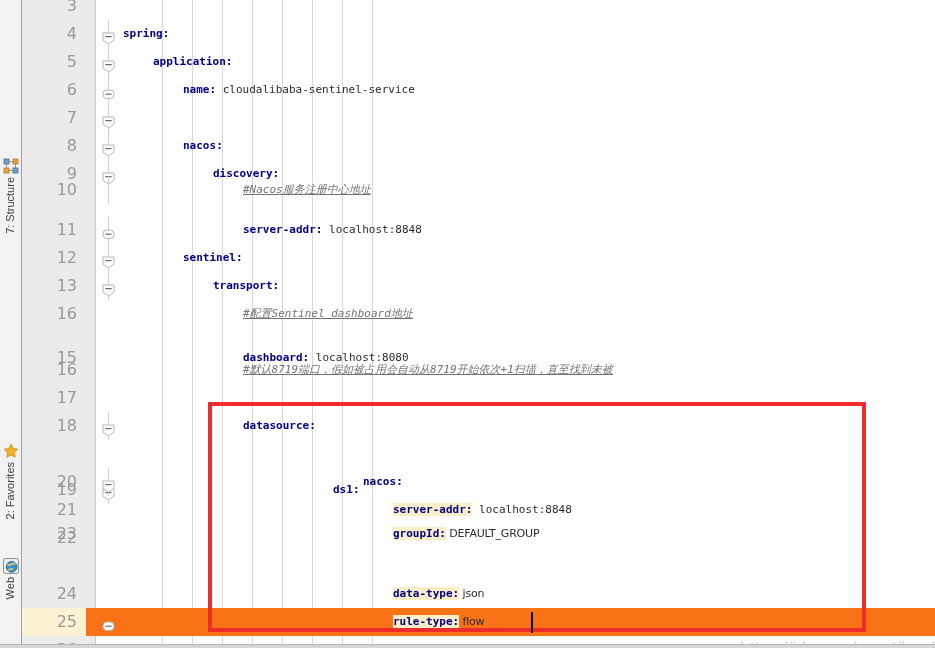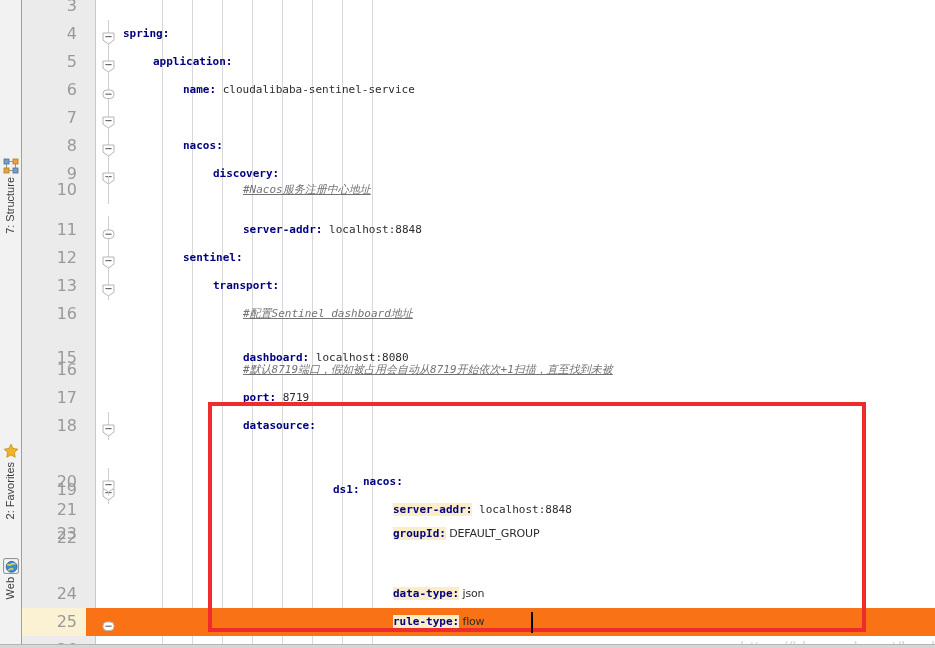--- a/index.html
+++ b/index.html
@@ -382,21 +382,20 @@
           <div class="code-cell" style="padding-left: 0px;"><span style="display: inline-block; width: 120px;"></span><span class="k">dashboard</span><span class="colon">:</span><span class="v"> localhost:8080</span></div>
         </div>
         <div class="line" style="top: 356px;">
           <div class="ln-num-cell">16</div>
           <div class="fold-cell"></div>
           <div class="code-cell" style="padding-left: 0px;"><span style="display: inline-block; width: 120px;"></span><span class="cm">#默认8719端口，假如被占用会自动从8719开始依次+1扫描，直至找到未被</span></div>
         </div>
         <div class="line" style="top: 384px;">
           <div class="ln-num-cell">17</div>
           <div class="fold-cell"></div>
-          <div class="code-cell" style="padding-left: 0px;"><span style="display: inline-block; width: 120px;"></span><span class="k">port</span><span class="colon">:</span><span class="v"> 8719</span></div>
         </div>
         <div class="line" style="top: 412px;">
           <div class="ln-num-cell">18</div>
           <div class="fold-cell">
             <div class="fold-connector"></div>
             <div class="fold-mark"><svg viewBox="0 0 13 13" width="13" height="13">
                 <path d="M1 1h11v7.2L6.5 12 1 8.2z" fill="#ffffff" stroke="#b5b5b5" stroke-width="1"></path>
                 <path d="M3.4 4.6h6.2" stroke="#6b6b6b" stroke-width="1.2"></path>
               </svg></div>
           </div>

